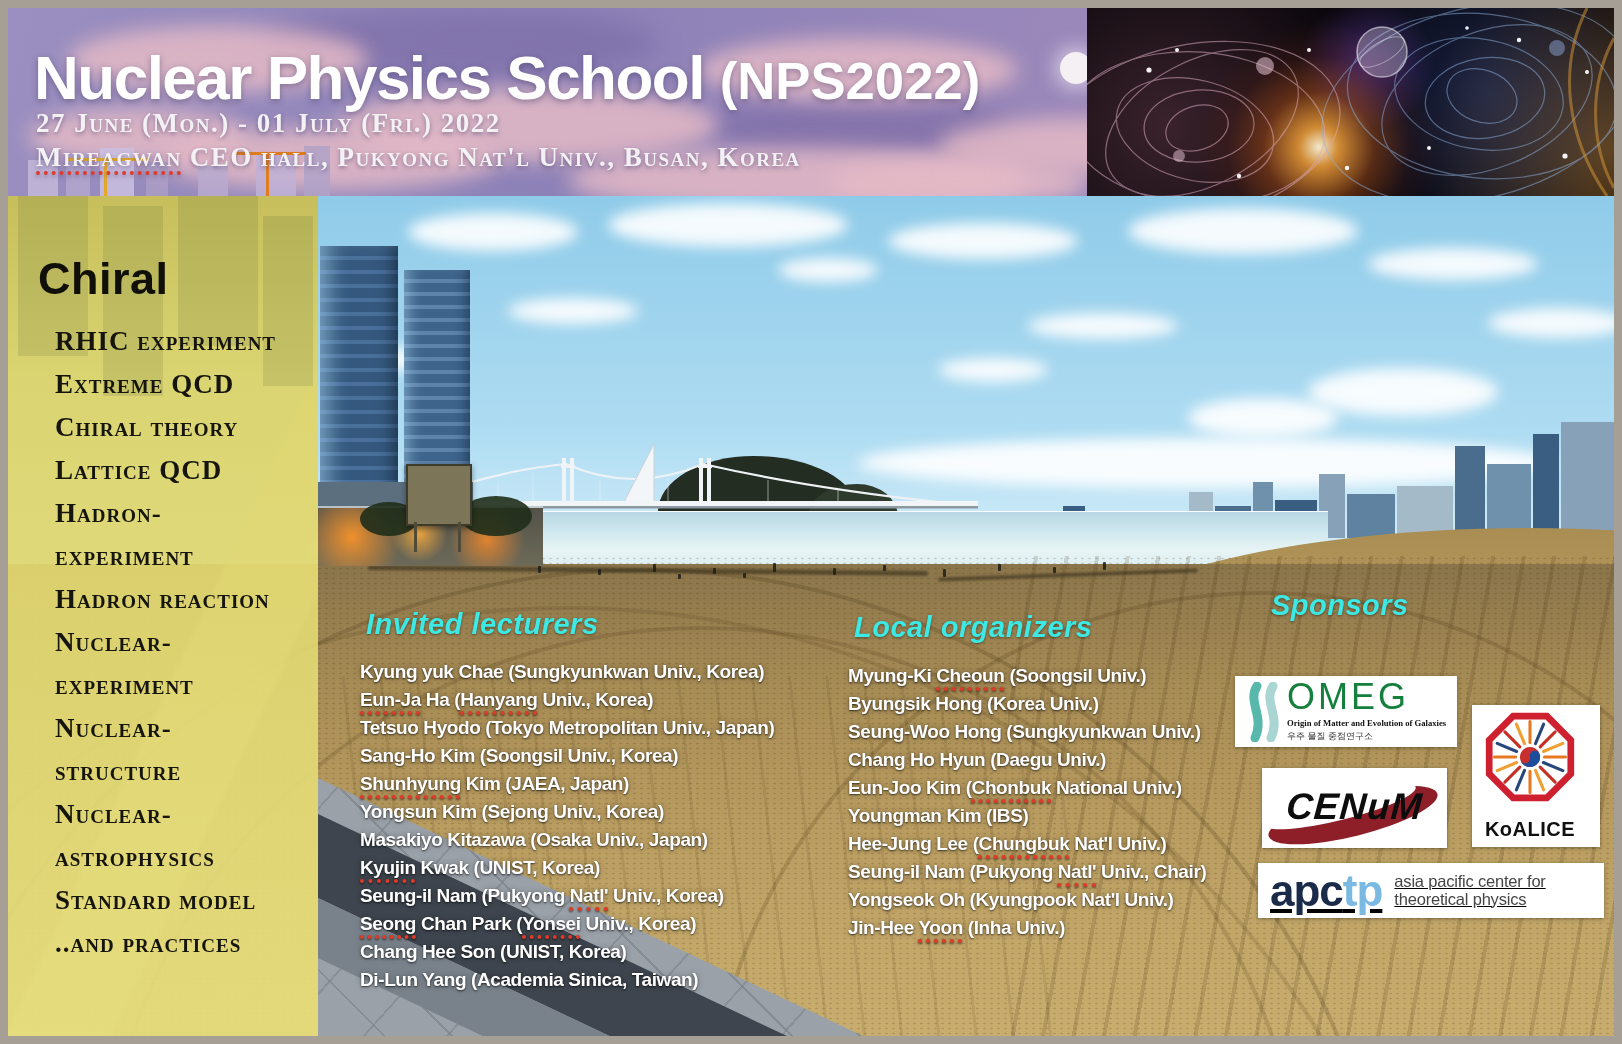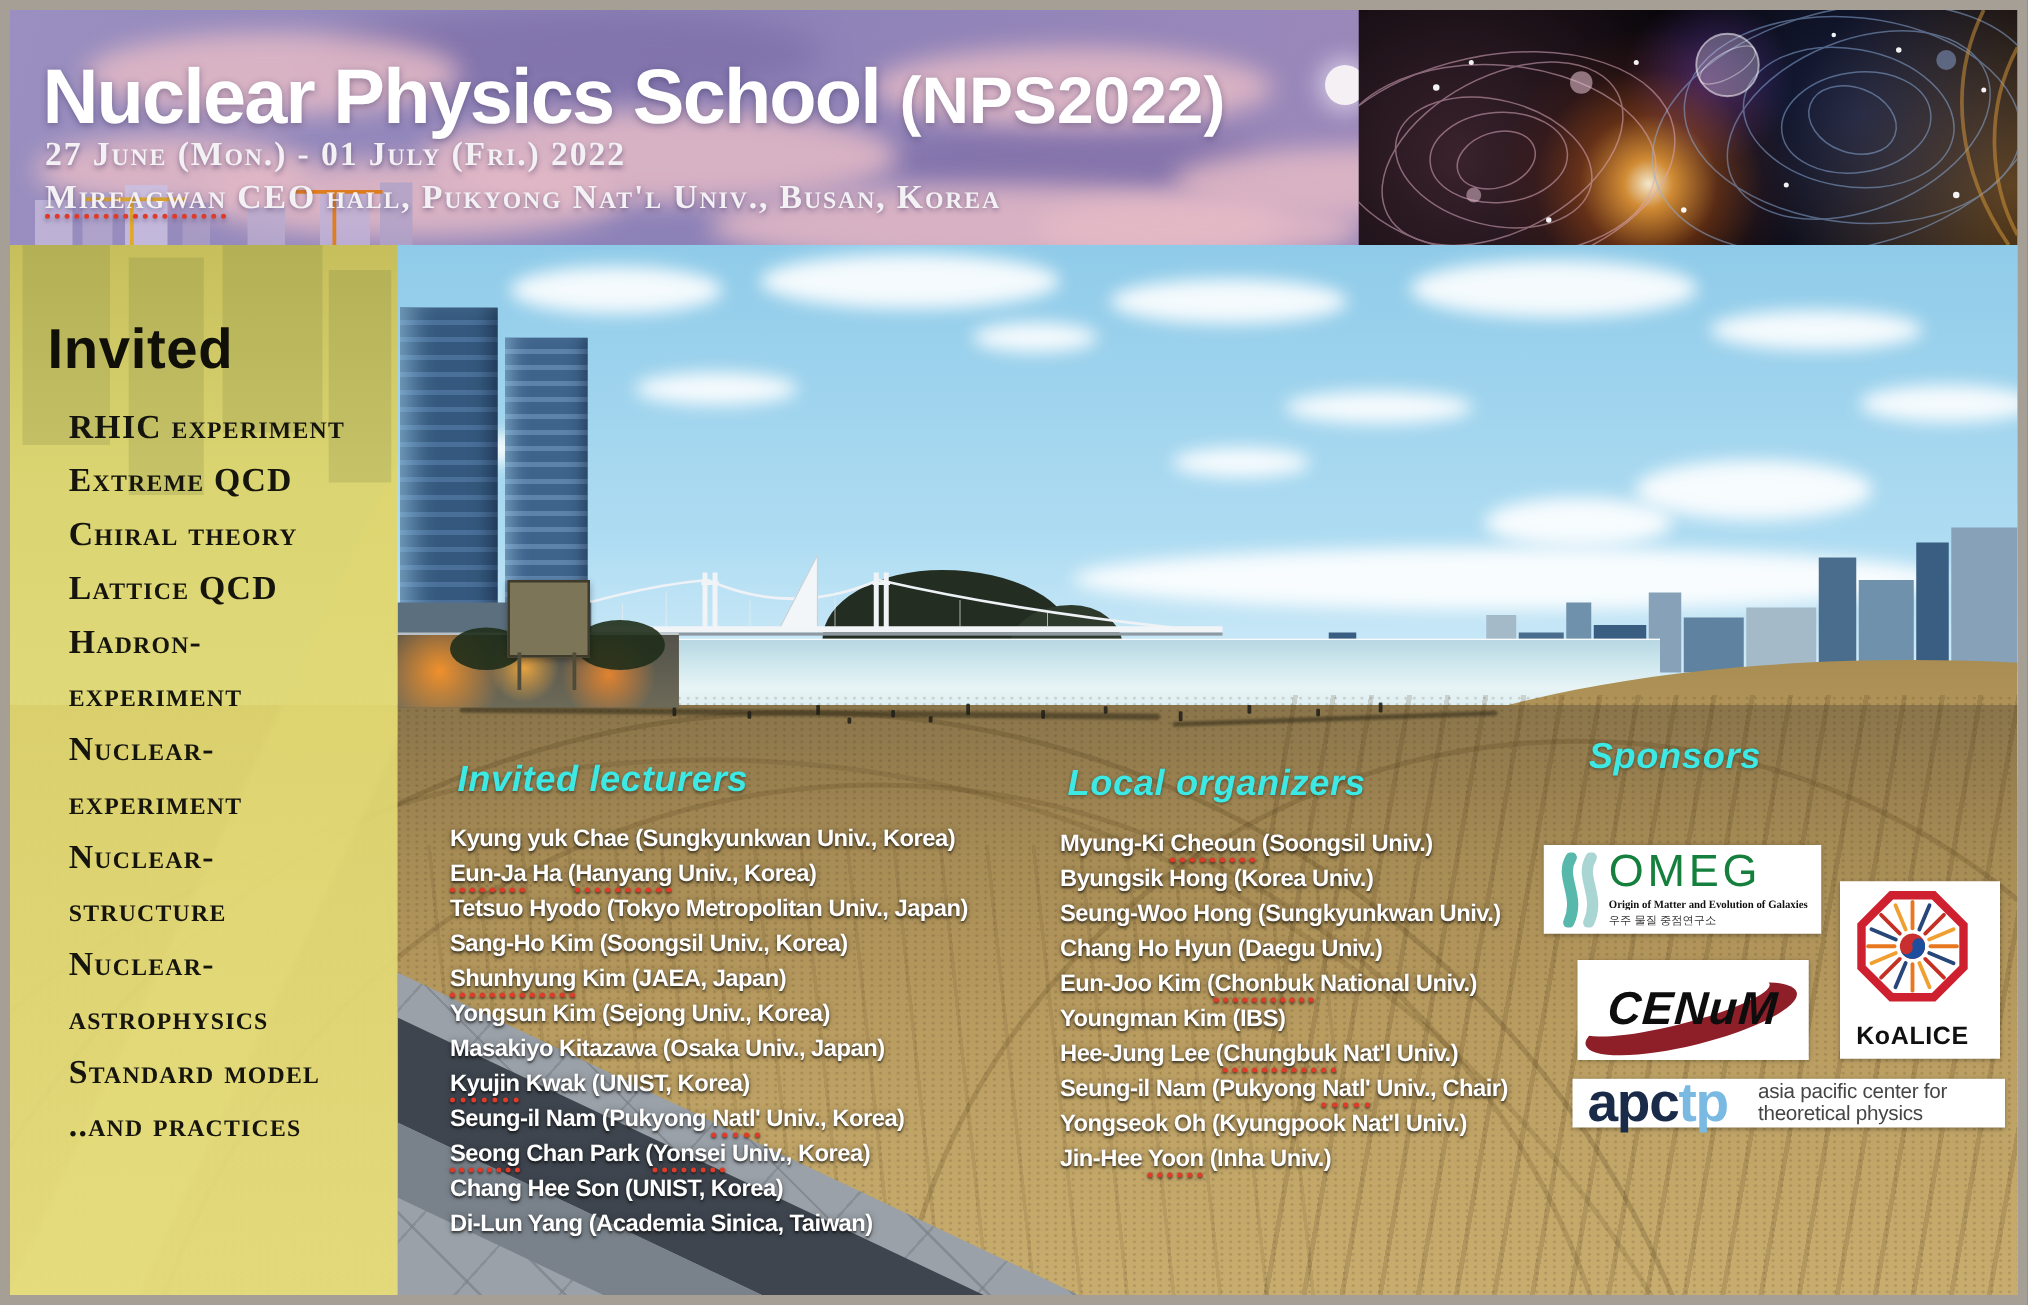--- a/index.html
+++ b/index.html
@@ -133,22 +133,22 @@
   .cenum-swoosh{position:absolute;left:4px;top:26px;width:174px;height:42px;background:#8e1f28;
     border-radius:50%;transform:rotate(-14deg);}
   .cenum-swoosh-cut{position:absolute;left:0px;top:24px;width:156px;height:28px;background:#ffffff;
     border-radius:50%;transform:rotate(-14deg);}
   .cenum-name{position:absolute;left:0;top:18px;width:185px;text-align:center;font-size:37px;
     font-style:italic;font-weight:bold;color:#0d0d0d;letter-spacing:1px;transform:skewX(-4deg);}
   .koalice{left:1464px;top:697px;width:128px;height:142px;}
   .koalice svg{position:absolute;left:10px;top:4px;}
   .koalice-name{position:absolute;left:0;bottom:6px;width:116px;text-align:center;font-size:20px;
     font-weight:bold;color:#101010;letter-spacing:.5px;}
-  .apctp{left:1250px;top:855px;width:346px;height:39px;display:flex;align-items:center;gap:24px;
-    padding-left:12px;box-sizing:border-box;}
+  .apctp{left:1250px;top:855px;width:346px;height:55px;display:flex;align-items:center;gap:12px;
+    padding-left:12px;box-sizing:border-box;text-decoration:underline;}
   .apctp-mark{font-size:44px;font-weight:bold;letter-spacing:-1px;line-height:1;}
   .apc{color:#1a2b49;}
   .tp{color:#79b9e2;}
   .apctp-tagline{width:200px;font-size:16.5px;color:#454545;line-height:1.08;letter-spacing:-.2px;}
 </style>
 </head>
 <body>
 
 <div class="frame">
  <div class="poster">
@@ -335,28 +335,29 @@
         <path d="M527,30 C500,80 505,140 527,180"></path>
       </g>
     </svg>
   </div>
 
   <div class="topics-panel">
     <div class="tp-bldg" style="left:10px;top:0;width:70px;height:160px;"></div>
     <div class="tp-bldg" style="left:95px;top:10px;width:60px;height:190px;"></div>
     <div class="tp-bldg" style="left:170px;top:0;width:80px;height:150px;"></div>
     <div class="tp-bldg" style="left:255px;top:20px;width:50px;height:170px;"></div>
-    <div class="topics-heading">Invited</div>
+    <div class="topics-heading">Chiral</div>
     <div class="topics-list">
           <div class="topic-item">RHIC experiment</div>
           <div class="topic-item">Extreme QCD</div>
           <div class="topic-item">Chiral theory</div>
           <div class="topic-item">Lattice QCD</div>
           <div class="topic-item">Hadron-
 experiment</div>
+          <div class="topic-item">Hadron reaction</div>
           <div class="topic-item">Nuclear-
 experiment</div>
           <div class="topic-item">Nuclear-
 structure</div>
           <div class="topic-item">Nuclear-
 astrophysics</div>
           <div class="topic-item">Standard model</div>
           <div class="topic-item">..and practices</div>
         </div>
   </div>

